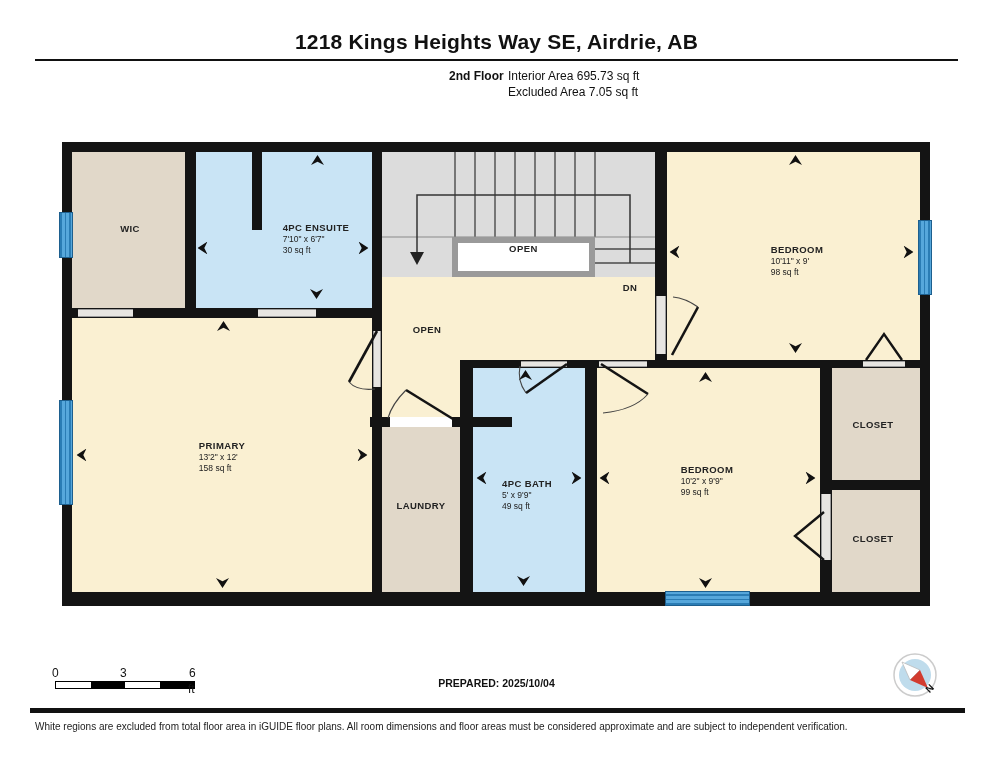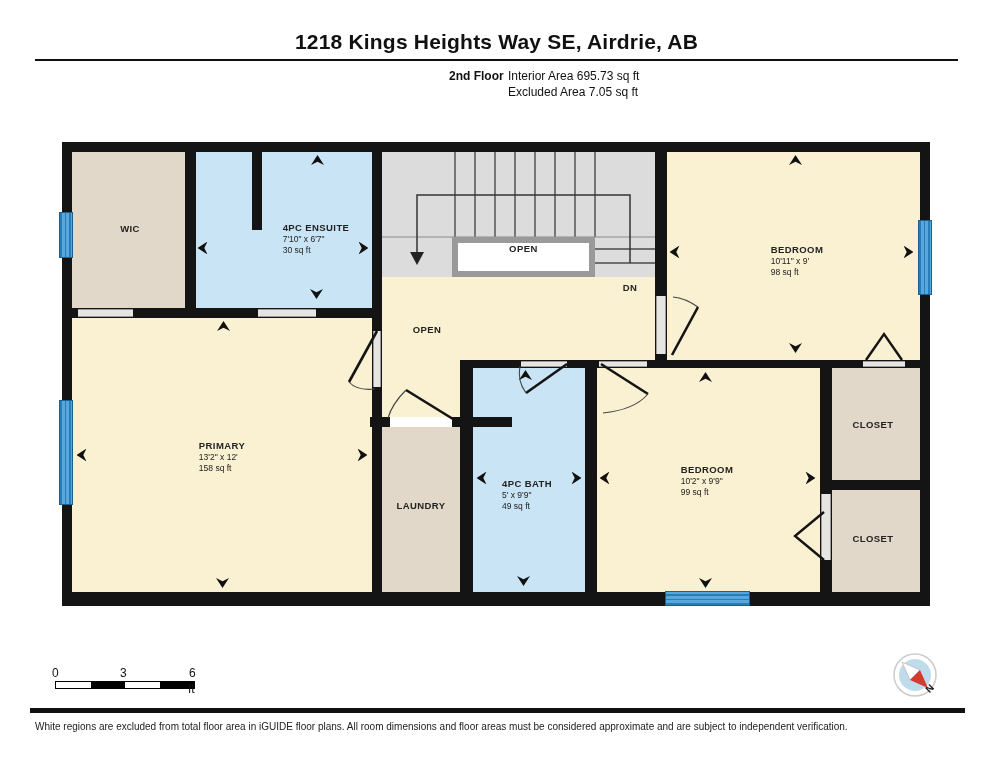--- a/index.html
+++ b/index.html
@@ -219,20 +219,21 @@
     <span style="left:189px;top:666px;">6</span>
   </div>
   <div class="abs" id="scale-bar">
     <div style="width:35px;background:#fff;"></div>
     <div style="width:34px;background:#000;"></div>
     <div style="width:35px;background:#fff;"></div>
     <div style="width:34px;background:#000;"></div>
   </div>
   <div class="abs" id="ft-label">ft</div>
 
+  <div class="abs" id="prepared">PREPARED: 2025/10/04</div>
 
   <div class="abs" id="compass">
     <svg width="54" height="54" viewBox="0 0 54 54">
       <circle cx="25" cy="25" r="21" fill="#ffffff" stroke="#cccccc" stroke-width="1.5"></circle>
       <circle cx="25" cy="25" r="16" fill="#BFDCEC"></circle>
       <polygon points="12,12 30,20 20,30" fill="#ffffff" stroke="#bbbbbb" stroke-width="0.8"></polygon>
       <polygon points="38,38 30,20 20,30" fill="#D23B2F"></polygon>
     </svg>
     <span class="n">N</span>
   </div>

